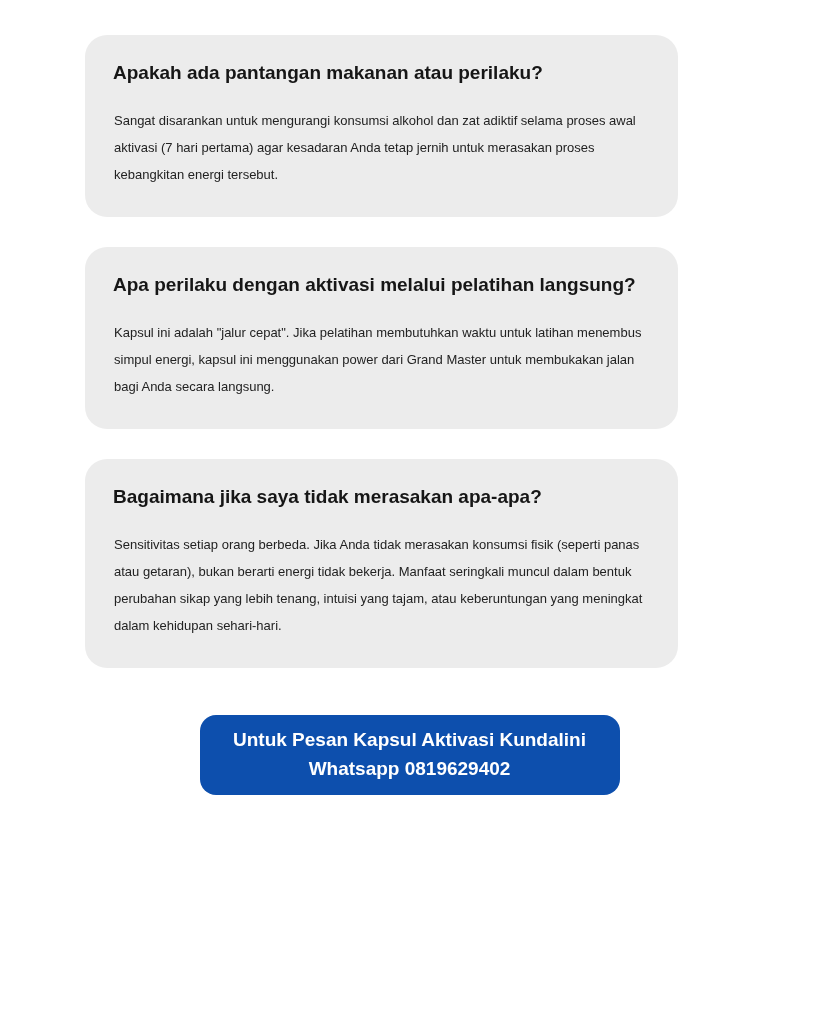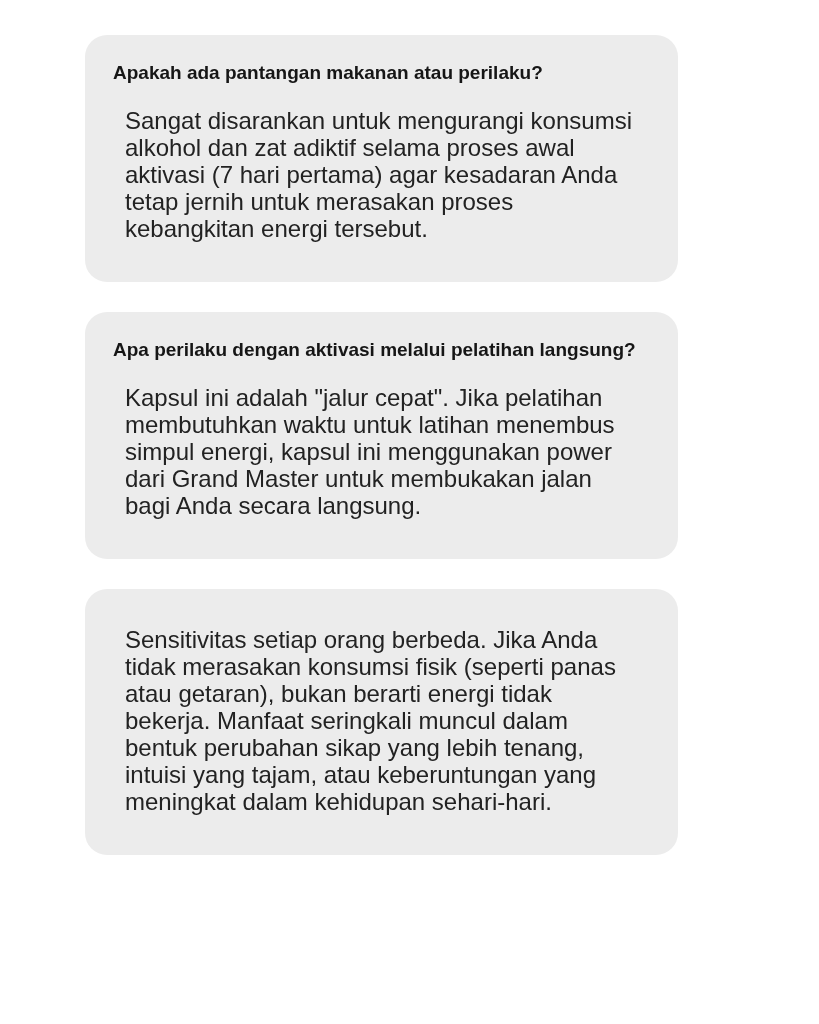--- a/index.html
+++ b/index.html
@@ -26,24 +26,24 @@
     padding: 25px 28px 28px 28px;
   }
   .faq-question {
     font-size: 19px;
     font-weight: 700;
     line-height: 26px;
     margin: 0 0 21px 0;
     color: #161616;
   }
   .faq-answer {
-    font-size: 24px;
+    font-size: 13px;
     font-weight: 400;
     line-height: 27px;
-    margin: 12px;
+    margin: 1px;
     color: #222222;
   }
   .cta-row {
     margin-top: 47px;
     text-align: center;
   }
   .cta-button {
     display: inline-block;
     box-sizing: border-box;
     min-width: 420px;
@@ -73,17 +73,24 @@
     <h3 class="faq-question">Apakah ada pantangan makanan atau perilaku?</h3>
     <p class="faq-answer">Sangat disarankan untuk mengurangi konsumsi alkohol dan zat adiktif selama proses awal aktivasi (7 hari pertama) agar kesadaran Anda tetap jernih untuk merasakan proses kebangkitan energi tersebut.</p>
   </div>
 
   <div class="faq-card">
     <h3 class="faq-question">Apa perilaku dengan aktivasi melalui pelatihan langsung?</h3>
     <p class="faq-answer">Kapsul ini adalah "jalur cepat". Jika pelatihan membutuhkan waktu untuk latihan menembus simpul energi, kapsul ini menggunakan power dari Grand Master untuk membukakan jalan bagi Anda secara langsung.</p>
   </div>
 
   <div class="faq-card">
+    <h3 class="faq-question">Bagaimana jika saya tidak merasakan apa-apa?</h3>
     <p class="faq-answer">Sensitivitas setiap orang berbeda. Jika Anda tidak merasakan konsumsi fisik (seperti panas atau getaran), bukan berarti energi tidak bekerja. Manfaat seringkali muncul dalam bentuk perubahan sikap yang lebih tenang, intuisi yang tajam, atau keberuntungan yang meningkat dalam kehidupan sehari-hari.</p>
   </div>
 
+  <div class="cta-row">
+    <button class="cta-button">
+      <span class="cta-line">Untuk Pesan Kapsul Aktivasi Kundalini</span>
+      <span class="cta-line">Whatsapp 0819629402</span>
+    </button>
+  </div>
 
 </div>
 
 </body></html>

